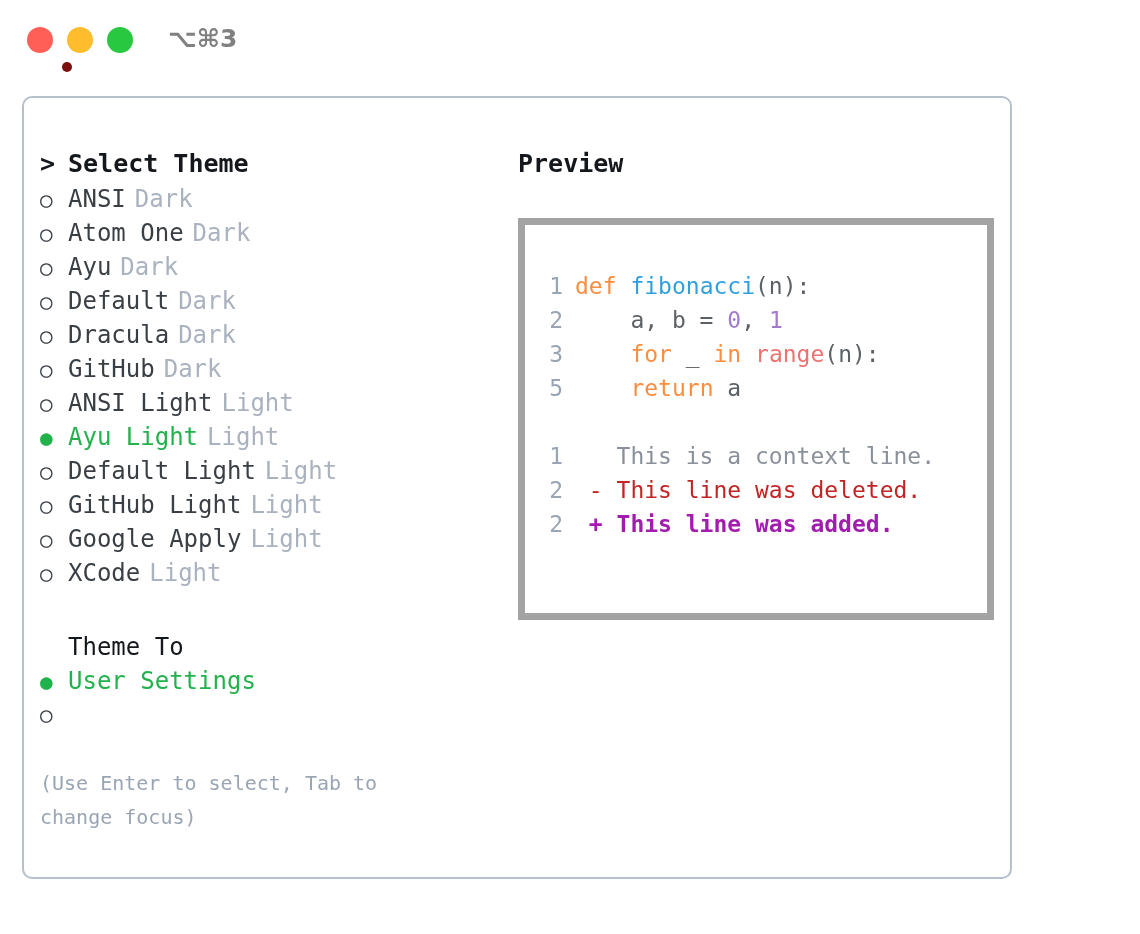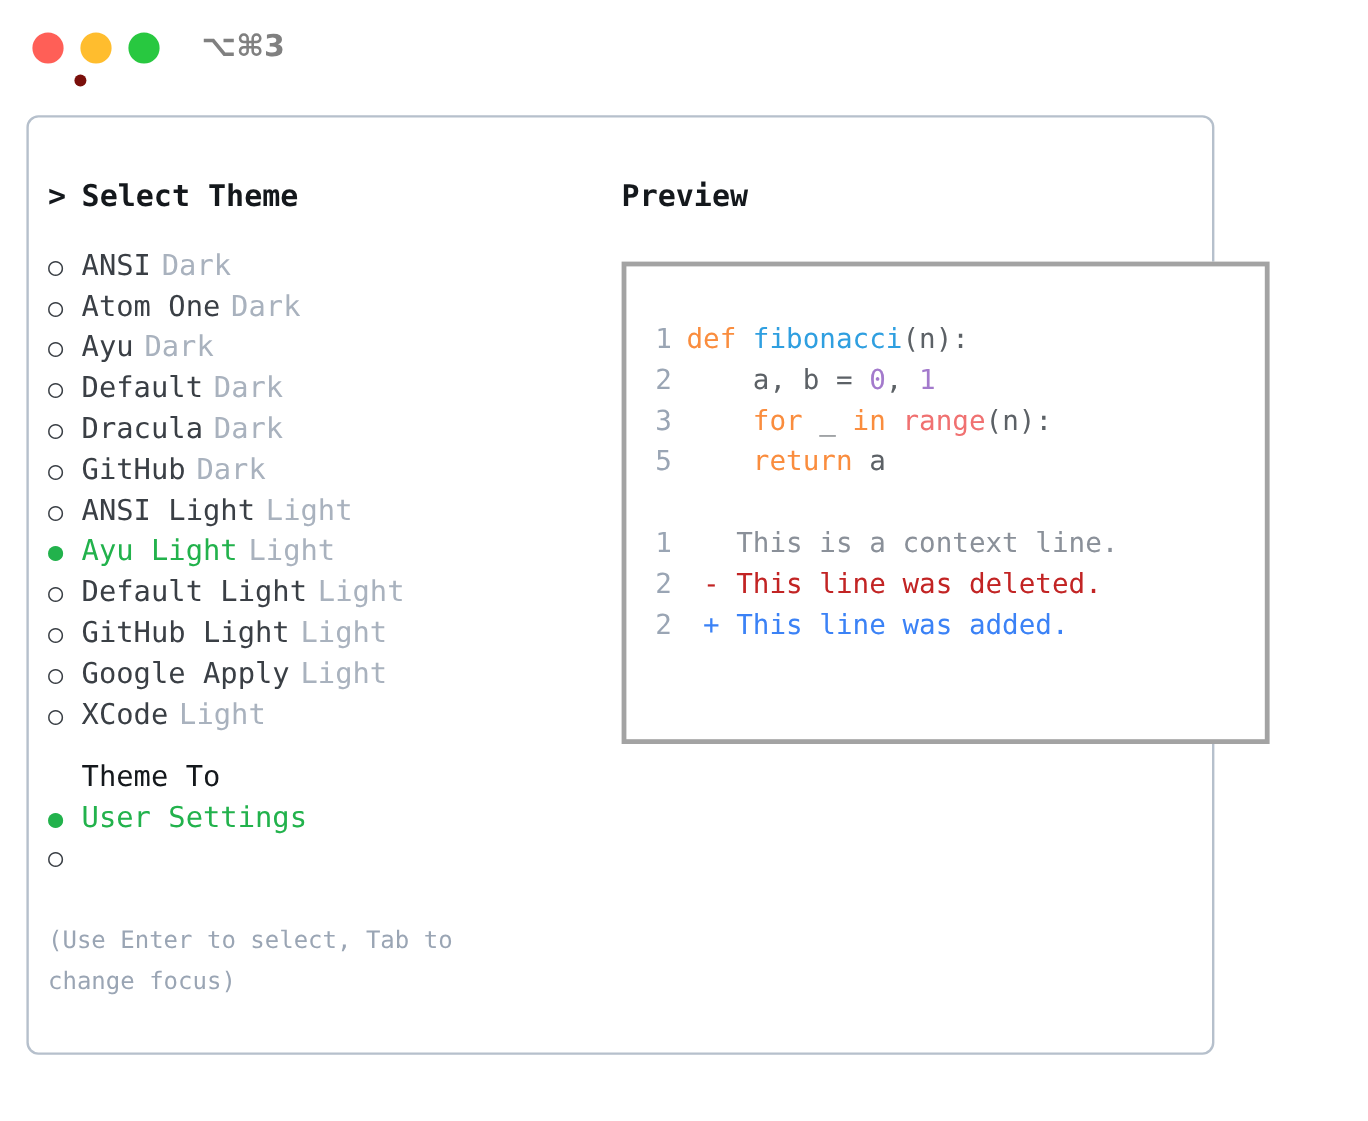--- a/index.html
+++ b/index.html
@@ -104,21 +104,20 @@
     height: 36px;
     line-height: 36px;
     font-size: 25px;
   }
   .title-row .marker { color: #14181c; font-weight: bold; font-size: 25px; }
   .name { color: #3a3f45; }
   .name.sel { color: #22b24c; }
   .cat {
     color: #a9b2be;
     padding-left: 9px;
-    margin-top: 22px;
   }
   .section-label {
     color: #14181c;
   }
   #apply-spacer { height: 40px; }
   #hint-spacer { height: 34px; }
 
   #hint {
     margin-top: 0;
     width: 410px;
@@ -136,23 +135,23 @@
     width: 500px;
   }
   #preview-title {
     font-size: 25px;
     font-weight: bold;
     color: #14181c;
     line-height: 36px;
   }
   #preview-box {
     margin-top: 36px;
-    width: 540px;
+    width: 476px;
     height: 402px;
-    border: 4px solid #a3a3a3;
+    border: 7px solid #a3a3a3;
     background: #ffffff;
     box-sizing: border-box;
     padding: 44px 0 0 16px;
   }
   .code-line {
     font-size: 23px;
     line-height: 34px;
     white-space: pre;
     color: #5c6166;
   }
@@ -164,21 +163,21 @@
     margin-right: 12px;
   }
   .kw   { color: #fa8d3e; }
   .fn   { color: #2f9fe0; }
   .num  { color: #a37acc; }
   .bif  { color: #f07171; }
   .pun  { color: #5c6166; }
   .gap  { height: 34px; }
   .diff-ctx { color: #8a9099; }
   .diff-del { color: #c22424; }
-  .diff-add { color: #3b82f6; }
+  .diff-add { color: #a21caf; font-weight: bold; }
 </style>
 </head>
 <body>
 
 <div id="window">
 
   <div id="titlebar">
     <div class="traffic" id="tl-close">
       <div id="tl-dot"></div>
     </div>

